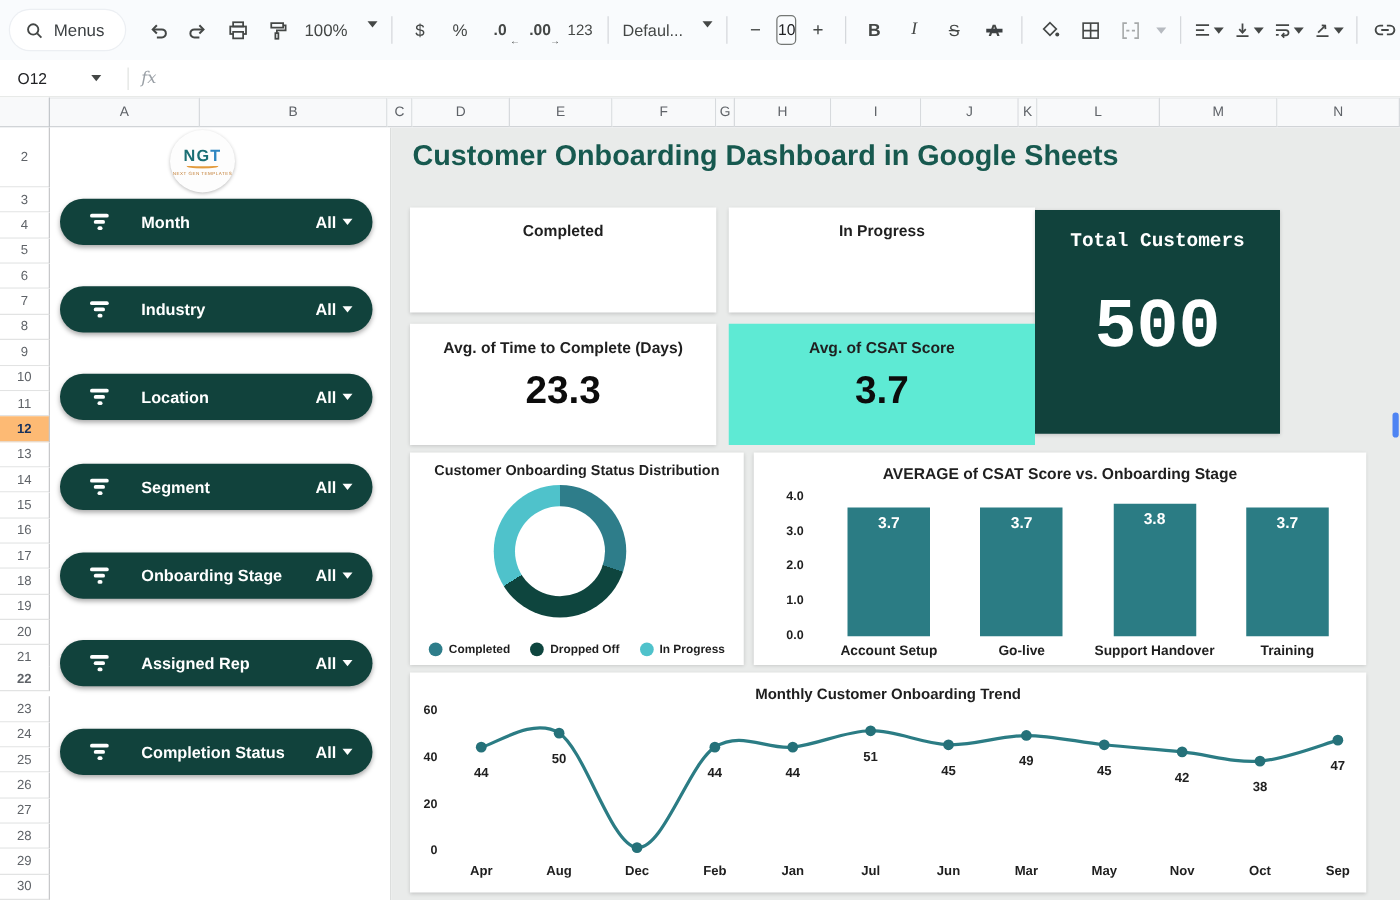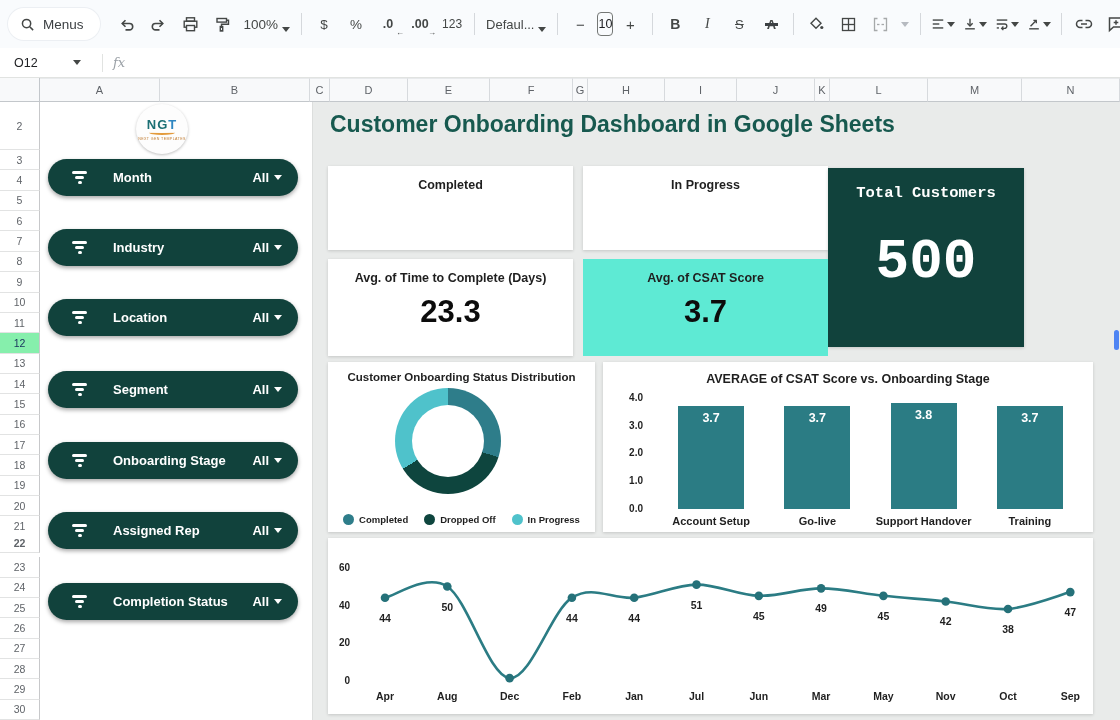--- a/index.html
+++ b/index.html
@@ -19,21 +19,21 @@
   .toolbar{position:absolute;left:0;top:0;width:1120px;height:48px;background:#f9fbfd;
     display:flex;align-items:center;gap:2px;padding:0 8px;}
   .menus-pill{display:flex;align-items:center;gap:8px;background:#fff;border-radius:20px;
     height:32px;padding:0 16px 0 12px;margin-right:10px;box-shadow:0 0 0 1px #eceff3;cursor:pointer;}
   .menus-pill span{font-size:13.5px;color:#3c4043;}
   .tbtn{display:flex;align-items:center;justify-content:center;height:30px;min-width:30px;
     border-radius:4px;color:var(--icon);cursor:pointer;font-size:13px;gap:2px;padding:0 3px;}
   .tbtn svg{display:block;}
   .tb-divider{width:1px;height:22px;background:#d5d8dc;margin:0 5px;flex:0 0 1px;}
   .tb-text{font-weight:bold;font-size:13.5px;color:#444746;}
-  .zoom-ctl,.font-ctl{display:flex;align-items:flex-end;gap:4px;color:#444746;font-size:13px;cursor:pointer;padding:0 4px;}
+  .zoom-ctl,.font-ctl{display:flex;align-items:flex-start;gap:16px;color:#444746;font-size:13px;cursor:pointer;padding:0 4px;}
   .caret{width:0;height:0;border-left:4px solid transparent;border-right:4px solid transparent;
     border-top:5px solid #444746;display:inline-block;}
   .caret.dim{border-top-color:#b6bac0;}
   .fontsize-box{width:34px;height:24px;border:1px solid #747775;border-radius:4px;
     display:flex;align-items:center;justify-content:center;font-size:12.5px;color:#202124;}
   .dec-btn{position:relative;font-weight:bold;font-size:12.5px;}
   .dec-btn .sub{position:absolute;bottom:2px;right:-1px;font-size:8px;font-weight:normal;}
   .b-bold{font-weight:bold;font-size:14px;}
   .b-italic{font-style:italic;font-family:"Liberation Serif",serif;font-size:14px;}
   .b-strike{text-decoration:line-through;font-size:13px;}
@@ -52,21 +52,21 @@
   
   .sheet{position:absolute;left:0;top:78px;width:1120px;height:642px;background:#fff;}
   .corner{position:absolute;left:0;top:0;width:40px;height:24px;background:#f8f9fa;
     border-right:1px solid var(--hdr-border);border-bottom:1px solid var(--hdr-border);}
   .col-hdr{position:absolute;top:0;height:24px;background:#f8f9fa;border-right:1px solid #d7dadd;
     border-bottom:1px solid var(--hdr-border);border-top:1px solid #e8eaec;
     display:flex;align-items:center;justify-content:center;font-size:11px;color:#5f6368;cursor:pointer;}
   .row-hdr{position:absolute;left:0;width:40px;background:#fff;border-right:1px solid #c7c8ca;
     border-bottom:1px solid #e2e3e3;display:flex;align-items:center;justify-content:center;
     font-size:10.5px;color:#5f6368;cursor:pointer;}
-  .row-hdr.selected{background:#86efac;color:#17315c;font-weight:normal;}
+  .row-hdr.selected{background:#fdba74;color:#17315c;font-weight:bold;}
   .grid{position:absolute;left:40px;top:24px;width:1080px;height:618px;background:#fff;overflow:hidden;}
 
   
   .sidebar{position:absolute;left:0;top:0;width:273px;height:618px;background:#fff;
     border-right:1px solid #dcdedd;}
   .logo{position:absolute;left:96px;top:2px;width:52px;height:50px;background:#fdfdfd;border-radius:50%;
     box-shadow:0 1px 3px rgba(0,0,0,.25);display:flex;flex-direction:column;align-items:center;justify-content:center;}
   .logo .ngt{font-size:13px;font-weight:bold;letter-spacing:1px;color:#1b6f74;}
   .logo .ngt .t{color:#2e86c1;}
   .logo .swoosh{width:26px;height:5px;border-bottom:2px solid #e39b3d;border-radius:0 0 70% 70%;margin-top:-2px;}
@@ -485,20 +485,21 @@
             </div>
             <div class="bar-cat" style="left: 267.5px; width: 106.25px; top: 153px;">Support Handover</div>
             <div class="bar" style="left: 393.875px; width: 66px; top: 44.14px; height: 102.86px; background: rgb(43, 124, 132);">
               <div class="bar-val">3.7</div>
             </div>
             <div class="bar-cat" style="left: 373.75px; width: 106.25px; top: 153px;">Training</div>
           </div>
       </div>
 
       <div class="card" id="line-card">
+        <div class="card-title">Monthly Customer Onboarding Trend</div>
         <svg id="line-svg" width="765" height="176" viewBox="0 0 765 176">
             <text x="22" y="145.5" text-anchor="end" font-size="10" font-weight="bold" fill="#1f1f1f">0</text>
             <text x="22" y="108.1" text-anchor="end" font-size="10" font-weight="bold" fill="#1f1f1f">20</text>
             <text x="22" y="70.69999999999999" text-anchor="end" font-size="10" font-weight="bold" fill="#1f1f1f">40</text>
             <text x="22" y="33.3" text-anchor="end" font-size="10" font-weight="bold" fill="#1f1f1f">60</text>
             <path d="M57 59.72 C67.4 57.9 98.5 35.1 119.3 48.5 C140.1 61.9 160.8 138.3 181.6 140.1 C202.4 142.0 223.1 73.1 243.9 59.7 C264.7 46.3 285.4 61.9 306.2 59.7 C327.0 57.5 347.7 46.9 368.5 46.6 C389.3 46.3 410.0 57.2 430.8 57.8 C451.6 58.5 472.3 50.4 493.1 50.4 C513.9 50.4 534.6 55.7 555.4 57.8 C576.2 60.0 596.9 61.3 617.7 63.5 C638.5 65.6 659.2 72.5 680.0 70.9 C700.8 69.4 731.9 56.9 742.3 54.1" fill="none" stroke="#2B7C84" stroke-width="2.6"></path>
             <circle cx="57" cy="59.72" r="4.3" fill="#257179"></circle>
             <text x="57" y="83.72" text-anchor="middle" font-size="10.5" font-weight="bold" fill="#1f1f1f">44</text>
             <text x="57" y="162" text-anchor="middle" font-size="10.5" font-weight="bold" fill="#1f1f1f">Apr</text>
             <circle cx="119.3" cy="48.5" r="4.3" fill="#257179"></circle>

